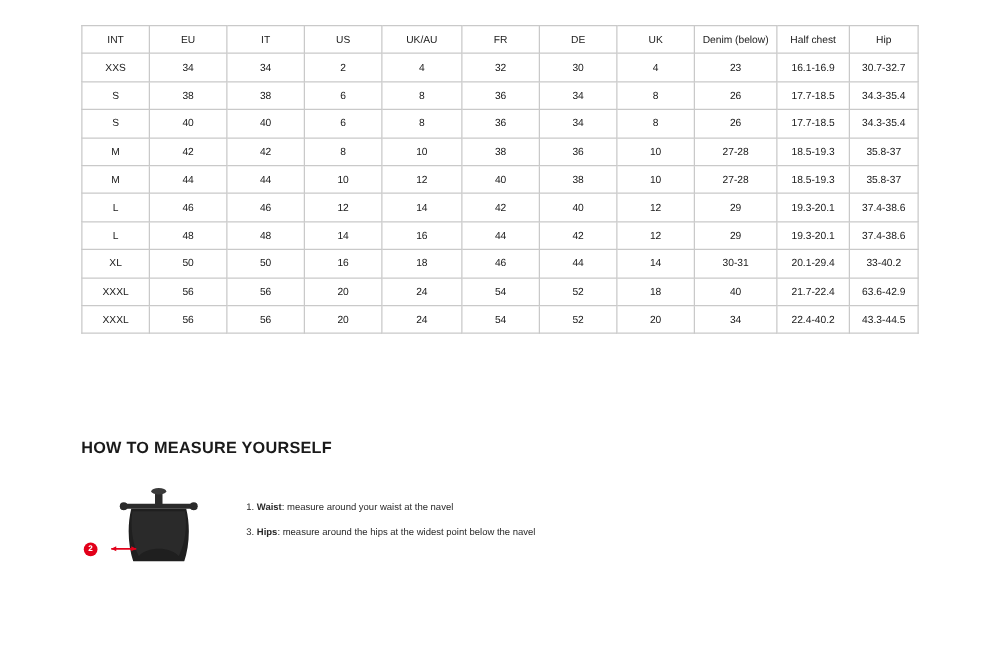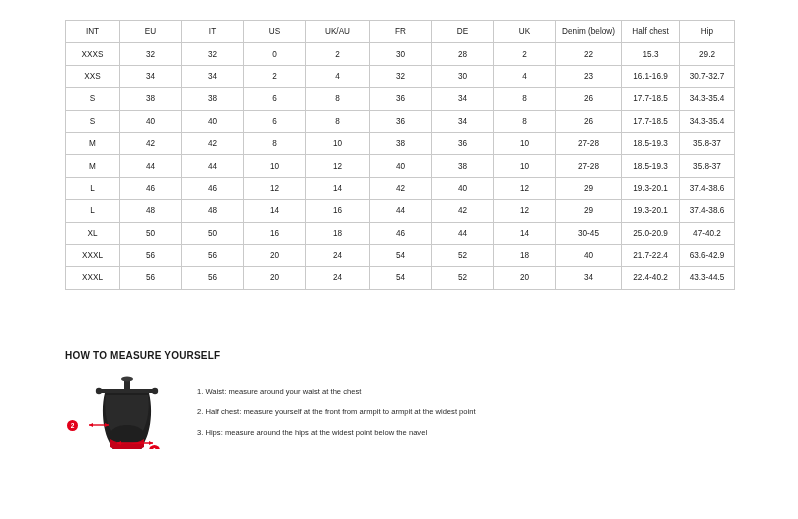--- a/index.html
+++ b/index.html
@@ -59,25 +59,25 @@
   col.c10 { width: 55px; }
 
   
   .measure-section {
     position: absolute;
     left: 65px;
     top: 350px;
     width: 670px;
   }
   .measure-title {
-    font-size: 10px;
+    font-size: 13px;
     font-weight: bold;
     letter-spacing: 0.2px;
     color: #1a1a1a;
-    margin-bottom: 14px;
+    margin-bottom: 24px;
   }
   .measure-body {
     position: relative;
     display: flex;
     align-items: flex-start;
   }
   .figure {
     position: relative;
     width: 118px;
     height: 125px;
@@ -86,21 +86,21 @@
   .notes {
     margin-left: 14px;
     padding-top: 12px;
     font-size: 7.6px;
     line-height: 1.35;
     color: #2a2a2a;
   }
   .notes p {
     margin: 0 0 10px 0;
   }
-  .notes b { font-weight: normal; }
+  .notes b { font-weight: bold; }
 
   
   .marker {
     position: absolute;
     width: 11px;
     height: 11px;
     border-radius: 50%;
     background: #e2001a;
     color: #ffffff;
     font-size: 6.5px;
@@ -144,33 +144,20 @@
           <th>FR</th>
           <th>DE</th>
           <th>UK</th>
           <th>Denim (below)</th>
           <th>Half chest</th>
           <th>Hip</th>
         </tr>
       </thead>
       <tbody id="table-body">
           <tr>
-            <td>XXXS</td>
-            <td>32</td>
-            <td>32</td>
-            <td>0</td>
-            <td>2</td>
-            <td>30</td>
-            <td>28</td>
-            <td>2</td>
-            <td>22</td>
-            <td>15.3</td>
-            <td>29.2</td>
-          </tr>
-          <tr>
             <td>XXS</td>
             <td>34</td>
             <td>34</td>
             <td>2</td>
             <td>4</td>
             <td>32</td>
             <td>30</td>
             <td>4</td>
             <td>23</td>
             <td>16.1-16.9</td>
@@ -256,23 +243,23 @@
           </tr>
           <tr>
             <td>XL</td>
             <td>50</td>
             <td>50</td>
             <td>16</td>
             <td>18</td>
             <td>46</td>
             <td>44</td>
             <td>14</td>
-            <td>30-45</td>
-            <td>25.0-20.9</td>
-            <td>47-40.2</td>
+            <td>30-31</td>
+            <td>20.1-29.4</td>
+            <td>33-40.2</td>
           </tr>
           <tr>
             <td>XXXL</td>
             <td>56</td>
             <td>56</td>
             <td>20</td>
             <td>24</td>
             <td>54</td>
             <td>52</td>
             <td>18</td>
@@ -333,21 +320,20 @@
           <line x1="24" y1="97" x2="52" y2="97" stroke="#e2001a" stroke-width="1.4"></line>
           <polygon points="52,97 48,95 48,99" fill="#e2001a"></polygon>
           <polygon points="24,97 28,95 28,99" fill="#e2001a"></polygon>
         </svg>
         <div class="marker m1">1</div>
         <div class="marker m2">2</div>
         <div class="marker m3">3</div>
       </div>
 
       <div class="notes" id="notes-list">
-          <p><span>1. </span><b>Waist</b><span>: measure around your waist at the chest</span></p>
-          <p><span>2. </span><b>Half chest</b><span>: measure yourself at the front from armpit to armpit at the widest point</span></p>
+          <p><span>1. </span><b>Waist</b><span>: measure around your waist at the navel</span></p>
           <p><span>3. </span><b>Hips</b><span>: measure around the hips at the widest point below the navel</span></p>
         </div>
 
     </div>
   </div>
 
 </div>
 
 </body></html>

